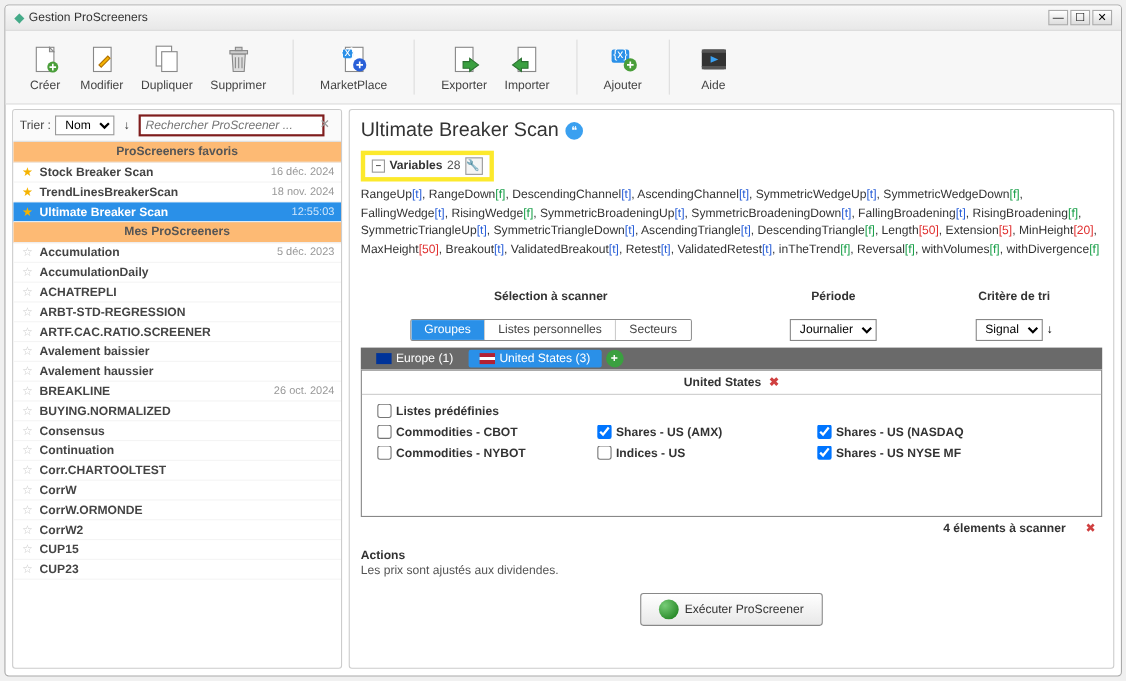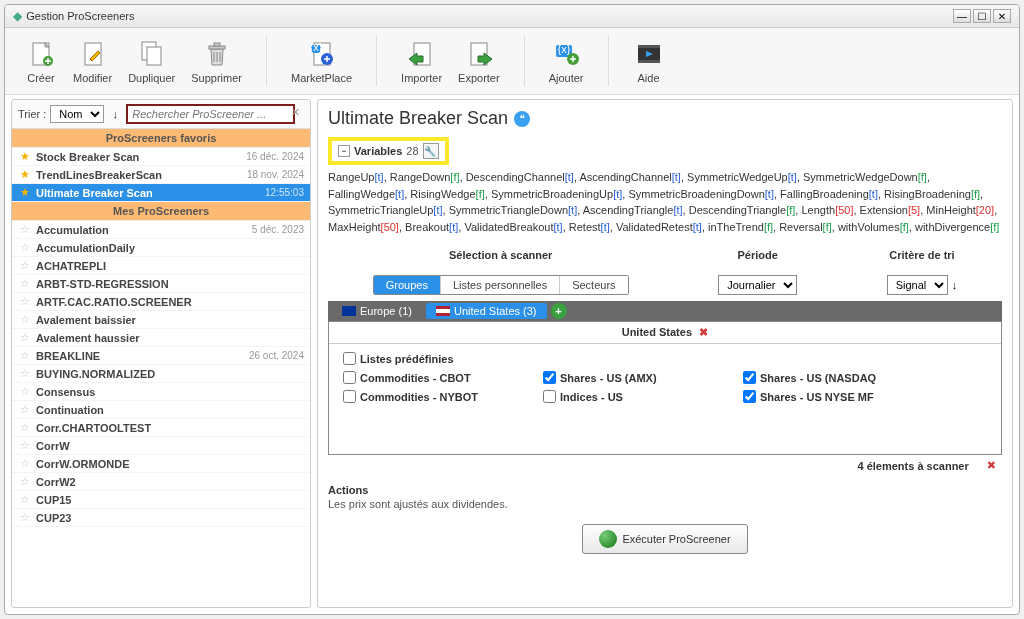--- a/index.html
+++ b/index.html
@@ -46,21 +46,21 @@
 .panel-title-row { display:flex; align-items:center; gap:6px; margin-bottom:8px; }
 .panel-title { font-size:18px; color:#333; }
 .help-bubble { width:16px; height:16px; border-radius:50%; background:#3aa0f0; color:#fff; display:flex; align-items:center; justify-content:center; font-size:10px; cursor:pointer; }
 
 .vars-area { border: 4px solid #fce92c; display:inline-flex; align-items:center; gap:4px; padding:2px 6px; margin-bottom:4px; }
 .vars-toggle { border:1px solid #999; width:12px; height:12px; display:flex; align-items:center; justify-content:center; font-size:9px; background:#fff; cursor:pointer; }
 .vars-label { font-weight:bold; color:#333; }
 .vars-count { color:#555; }
 .vars-gear { border:1px solid #999; width:16px; height:16px; display:flex; align-items:center; justify-content:center; font-size:10px; cursor:pointer; background:#f4f4f4; }
 
-.variables-text { line-height:1.5; color:#333; margin-bottom:8px; word-wrap:break-word; }
+.variables-text { line-height:1.5; color:#333; margin-bottom:23px; word-wrap:break-word; }
 .bracket-t { color:#2a60d8; }
 .bracket-f { color:#1aa04a; }
 .bracket-n { color:#e03030; }
 
 .scan-controls { display:flex; justify-content:space-around; margin: 6px 0 2px; }
 .ctrl-col { display:flex; flex-direction:column; align-items:center; gap:14px; }
 .ctrl-title { font-weight:bold; color:#333; }
 .btn-group { display:flex; border:1px solid #888; border-radius:2px; overflow:hidden; }
 .btn-group .seg { padding:3px 12px; cursor:pointer; background:#fff; color:#444; border-right:1px solid #ccc; }
 .btn-group .seg:last-child { border-right:none; }
@@ -173,33 +173,33 @@
         </span>
         <span>MarketPlace</span>
       </div>
     </div>
     <div class="tool-sep"></div>
     <div class="toolbar-group">
       <div class="tool-btn">
         <span class="tool-icon">
           <svg width="30" height="30" viewBox="0 0 30 30">
               <rect x="7" y="4" width="16" height="22" fill="#fff" stroke="#888"></rect>
+              <path d="M28 20 L20 14 L20 17 L14 17 L14 23 L20 23 L20 26 Z" fill="#3aa040" stroke="#2a7030"></path>
+            </svg>
+        </span>
+        <span>Exporter</span>
+      </div>
+      <div class="tool-btn">
+        <span class="tool-icon">
+          <svg width="30" height="30" viewBox="0 0 30 30">
+              <rect x="7" y="4" width="16" height="22" fill="#fff" stroke="#888"></rect>
               <path d="M2 20 L10 14 L10 17 L16 17 L16 23 L10 23 L10 26 Z" fill="#3aa040" stroke="#2a7030"></path>
             </svg>
         </span>
         <span>Importer</span>
-      </div>
-      <div class="tool-btn">
-        <span class="tool-icon">
-          <svg width="30" height="30" viewBox="0 0 30 30">
-              <rect x="7" y="4" width="16" height="22" fill="#fff" stroke="#888"></rect>
-              <path d="M28 20 L20 14 L20 17 L14 17 L14 23 L20 23 L20 26 Z" fill="#3aa040" stroke="#2a7030"></path>
-            </svg>
-        </span>
-        <span>Exporter</span>
       </div>
     </div>
     <div class="tool-sep"></div>
     <div class="toolbar-group">
       <div class="tool-btn">
         <span class="tool-icon">
           <svg width="30" height="30" viewBox="0 0 30 30">
               <rect x="5" y="6" width="16" height="12" rx="2" fill="#2a90e8"></rect>
               <text x="13" y="14" font-size="7" fill="#fff" text-anchor="middle">{x}</text>
               <circle cx="22" cy="20" r="6" fill="#4a9e3a"></circle>

